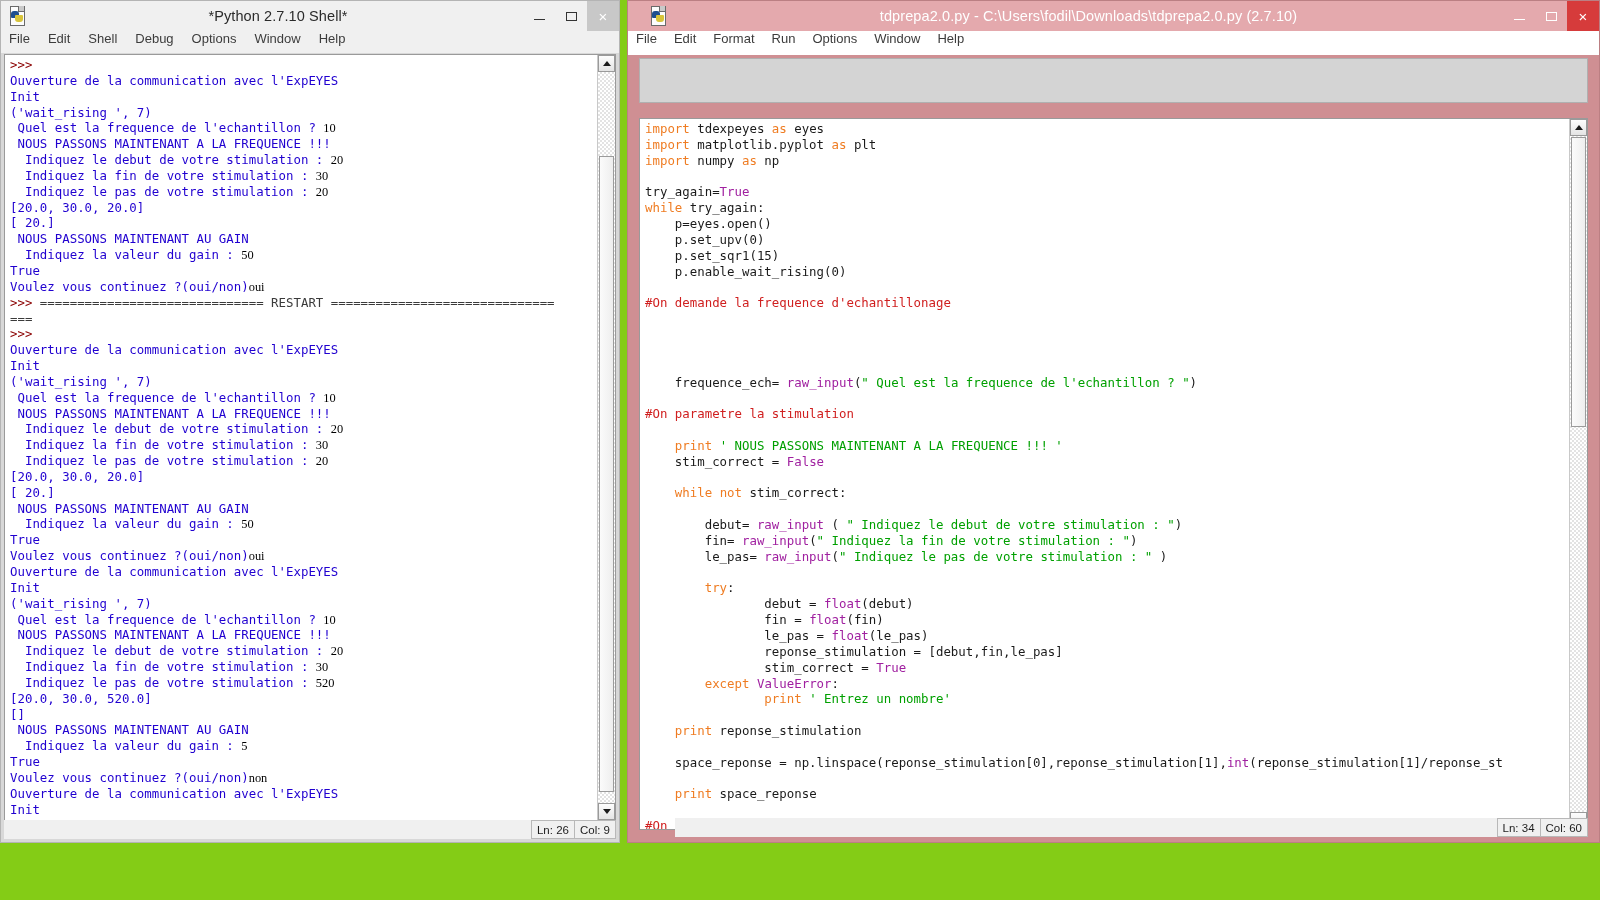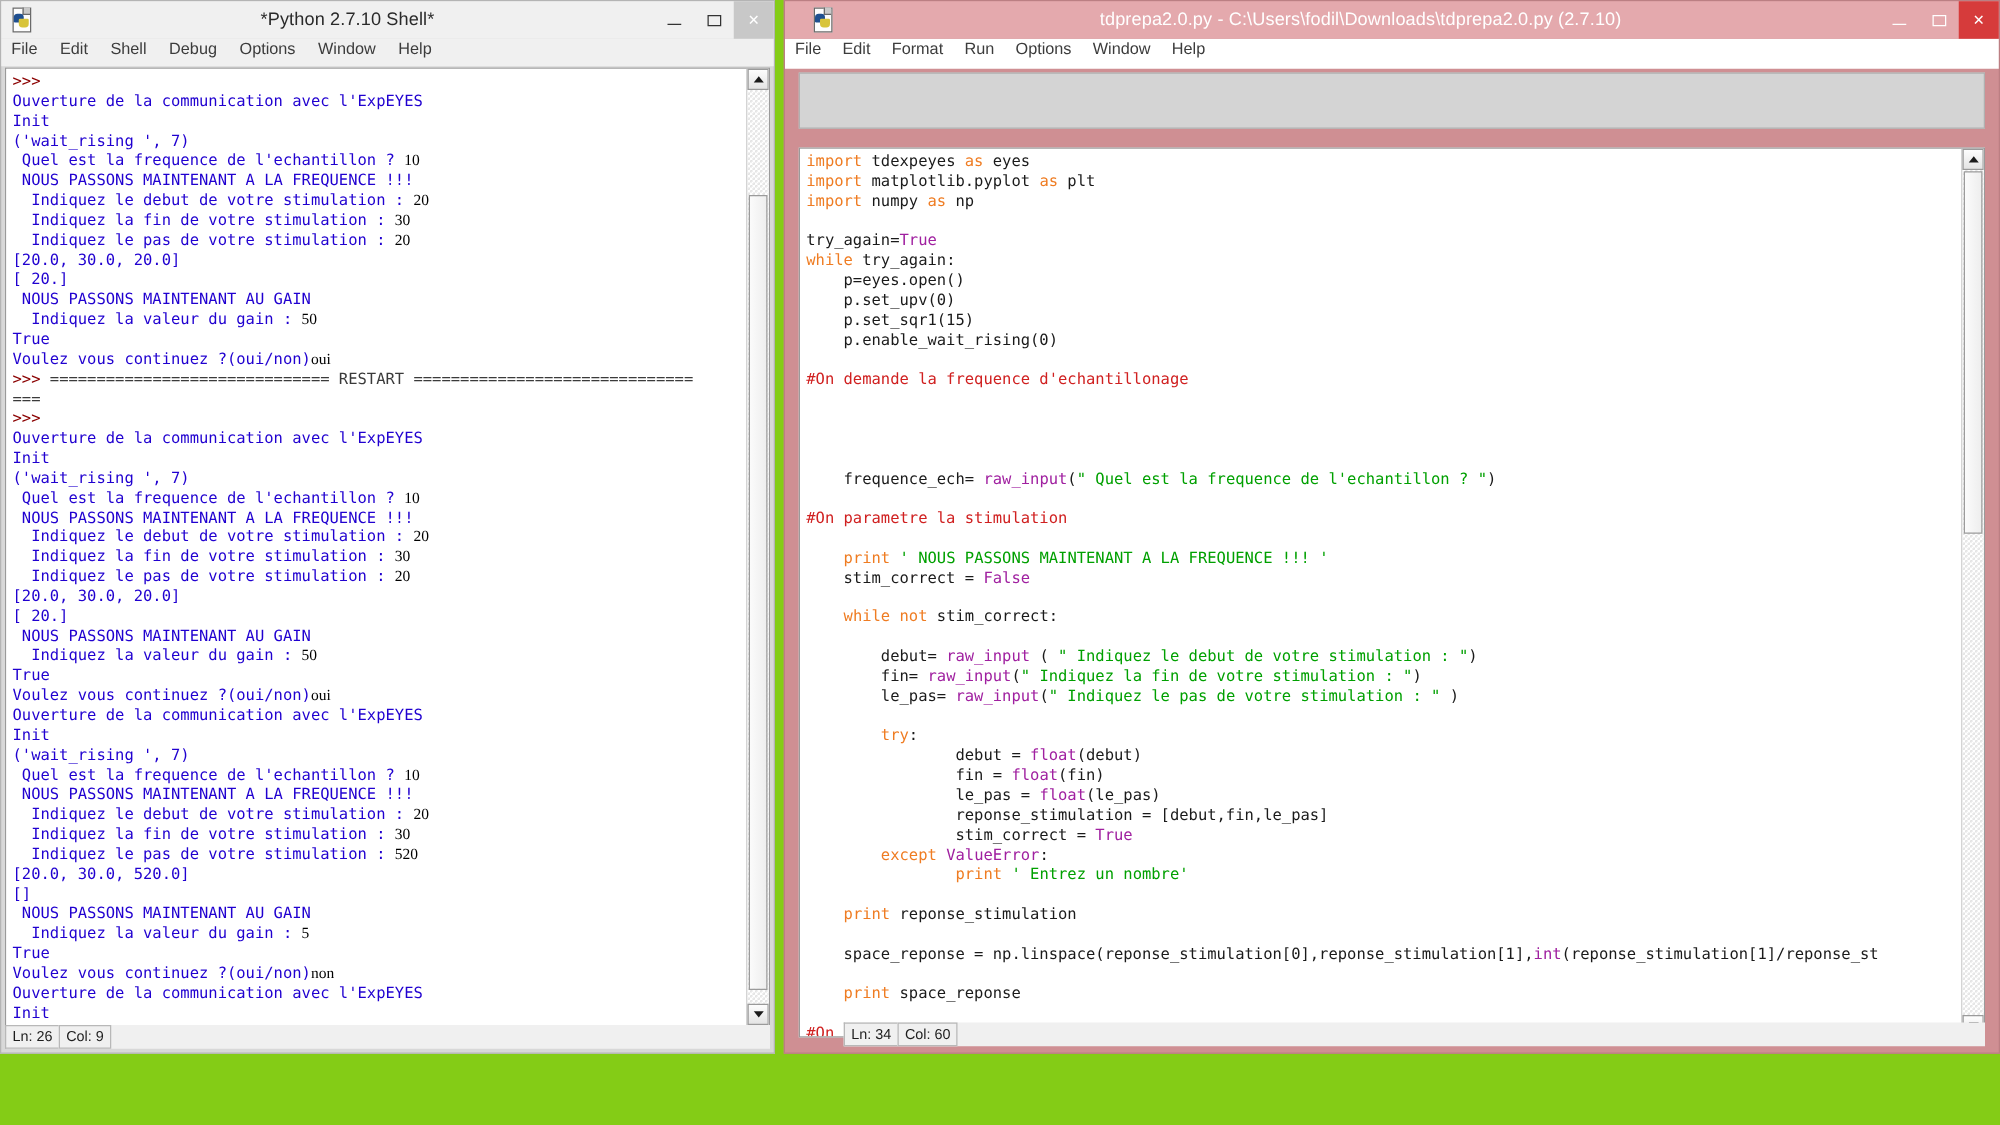--- a/index.html
+++ b/index.html
@@ -119,21 +119,21 @@
     background-size: 4px 4px; background-position: 0 0, 2px 2px;
   }
   .sb .thumb {
     position: absolute; left: 1px; right: 1px;
     background: linear-gradient(90deg,#fbfbfb,#eeeeee);
     border: 1px solid #9b9b9b; box-sizing: border-box;
   }
 
   .statusbar {
     position: absolute; left: 3px; right: 3px; bottom: 3px; height: 19px;
-    display: flex; justify-content: flex-start; align-items: stretch;
+    display: flex; justify-content: flex-end; align-items: stretch;
     background: #f0f0f0;
   }
   .statusbar .cell {
     border: 1px solid #b8b8b8; border-right: none;
     padding: 0 5px; display: flex; align-items: center;
     font-size: 11.5px; color: #1d1d1d; background: #f0f0f0;
     font-family: "Liberation Sans", sans-serif;
   }
   .statusbar .cell:last-child { border-right: 1px solid #b8b8b8; }
 

